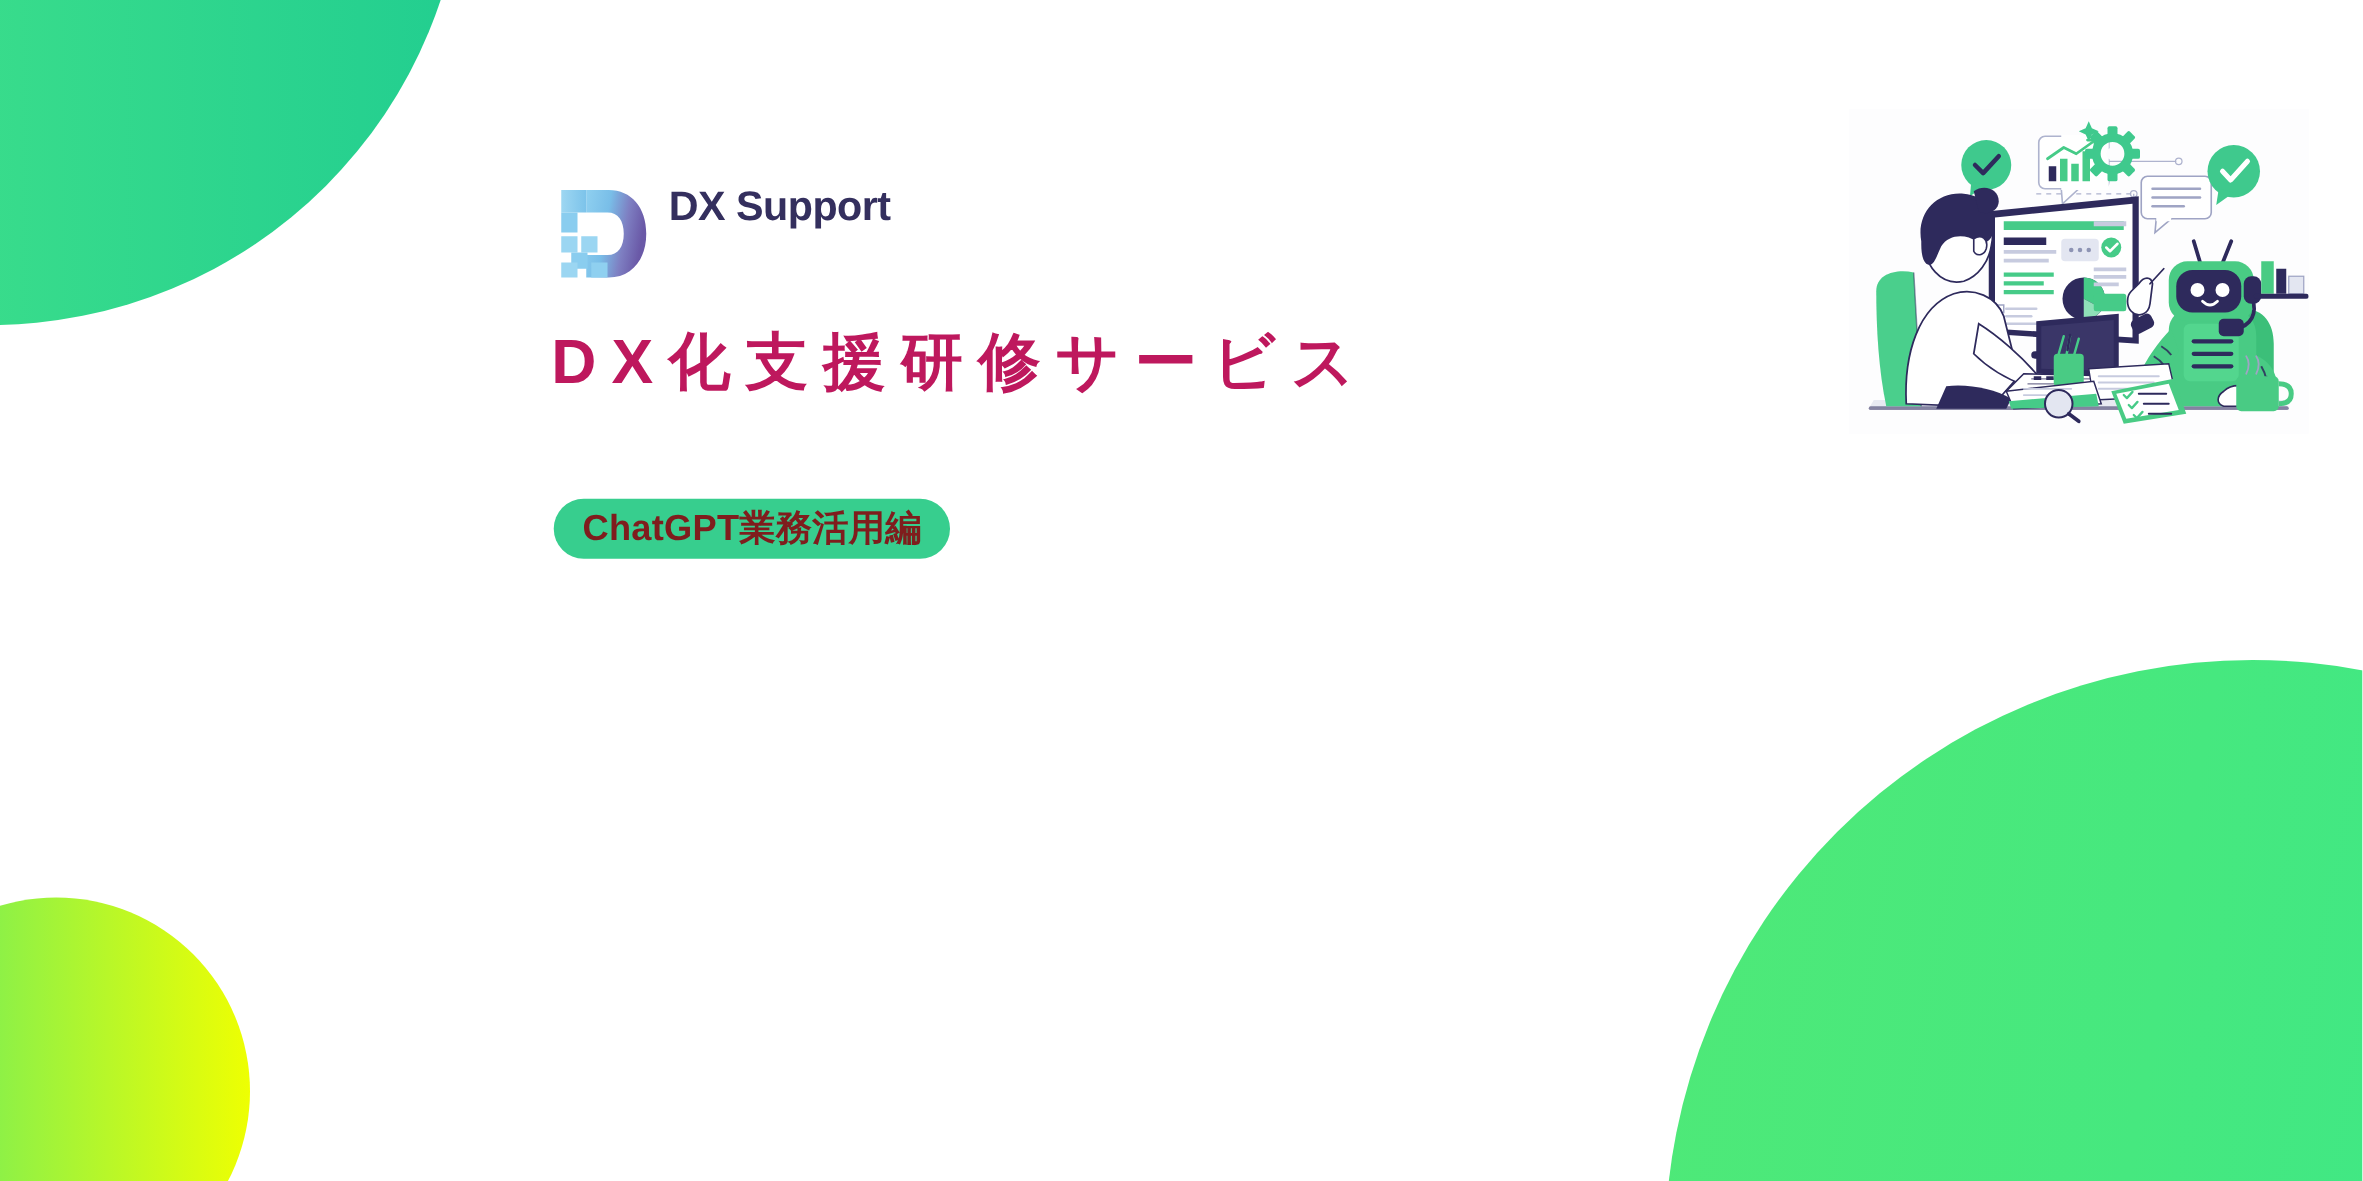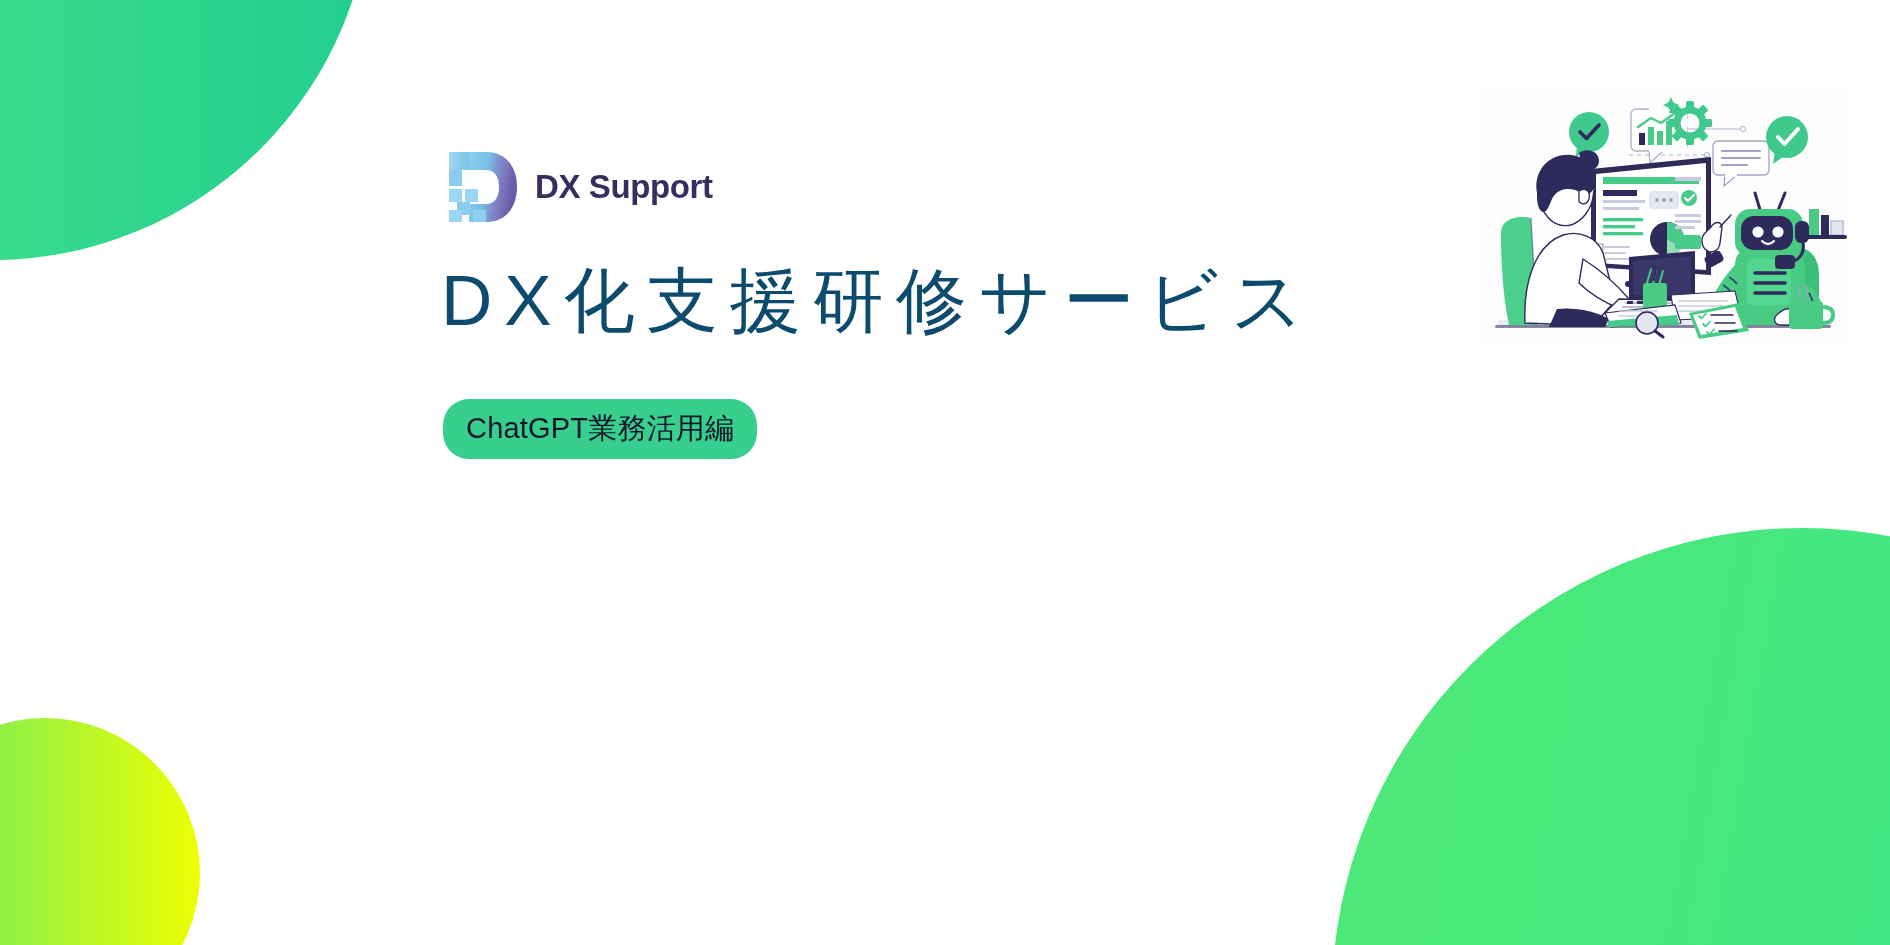--- a/index.html
+++ b/index.html
@@ -45,21 +45,21 @@
     top: 528px;
     background: linear-gradient(100deg, #4FE977 0%, #46E87F 40%, #35E78E 100%);
   }
 
   
   .logo-lockup {
     position: absolute;
     left: 443px;
     top: 148px;
     display: flex;
-    align-items: center;
+    align-items: flex-start;
     gap: 14px;
   }
   .logo-mark {
     width: 78px;
     height: 78px;
     flex: none;
     display: block;
   }
   .logo-wordmark {
     display: flex;
@@ -70,44 +70,44 @@
     font-size: 33px;
     line-height: 1.06;
     letter-spacing: -0.4px;
   }
 
   
   .main-title {
     position: absolute;
     left: 441px;
     top: 262px;
-    font-size: 71px;
-    font-weight: normal;
-    color: #0c4a6e;
+    font-size: 50px;
+    font-weight: bold;
+    color: #be185d;
     letter-spacing: 12px;
     white-space: nowrap;
     line-height: 1.1;
     margin: 0;
   }
 
   
   .badge {
     position: absolute;
     left: 443px;
     top: 399px;
-    height: 60px;
+    height: 48px;
     box-sizing: border-box;
     padding: 0 23px;
     display: inline-flex;
     align-items: center;
     border-radius: 26px;
     background: #37CE8E;
-    color: #0f172a;
+    color: #7f1d1d;
     font-size: 29px;
-    font-weight: normal;
+    font-weight: bold;
     letter-spacing: 0.2px;
     white-space: nowrap;
   }
 
   
   .illustration {
     position: absolute;
     left: 1479px;
     top: 87px;
     width: 368px;

